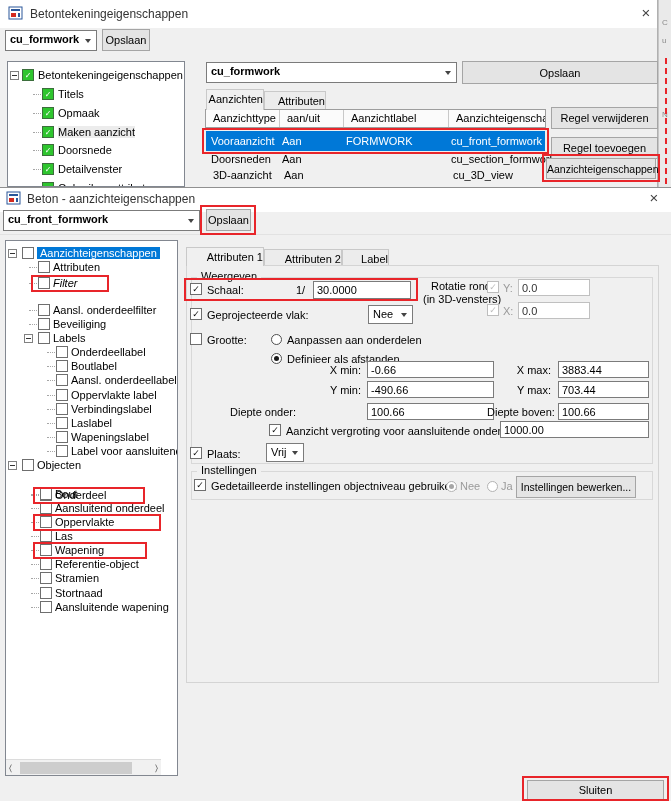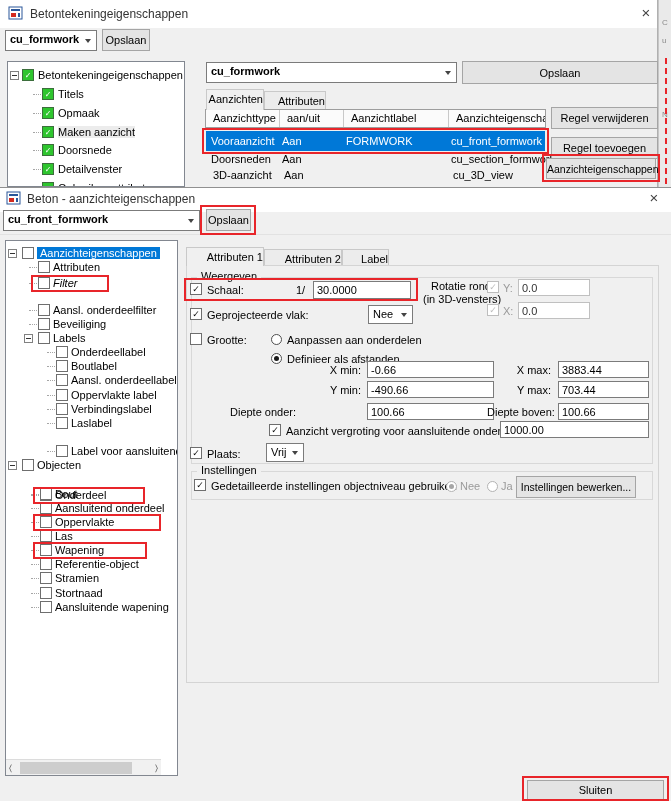--- a/index.html
+++ b/index.html
@@ -238,20 +238,25 @@
     <div class="trow" style="top: 161.65px; height: 14px;">
       <span class="w tick" style="left:41px;top:6px;width:8px"></span>
       <span class="w cb" style="left:50px;top:0"></span>
       <span class="tl" style="left:65px;top:0">Verbindingslabel</span>
     </div>
     <div class="trow" style="top: 175.8px; height: 14px;">
       <span class="w tick" style="left:41px;top:6px;width:8px"></span>
       <span class="w cb" style="left:50px;top:0"></span>
       <span class="tl" style="left:65px;top:0">Laslabel</span>
     </div>
+    <div class="trow" style="top: 189.95px; height: 14px;">
+      <span class="w tick" style="left:41px;top:6px;width:8px"></span>
+      <span class="w cb" style="left:50px;top:0"></span>
+      <span class="tl" style="left:65px;top:0">Wapeningslabel</span>
+    </div>
     <div class="trow" style="top: 204.1px; height: 14px;">
       <span class="w tick" style="left:41px;top:6px;width:8px"></span>
       <span class="w cb" style="left:50px;top:0"></span>
       <span class="tl" style="left:65px;top:0">Label voor aansluitende wa</span>
     </div>
     <div class="trow" style="top: 218.25px; height: 14px;">
       <span class="w exp" style="left:2px;top:2px"></span>
       <span class="w cb" style="left:16px;top:0"></span>
       <span class="tl" style="left:31px;top:0">Objecten</span>
     </div>

